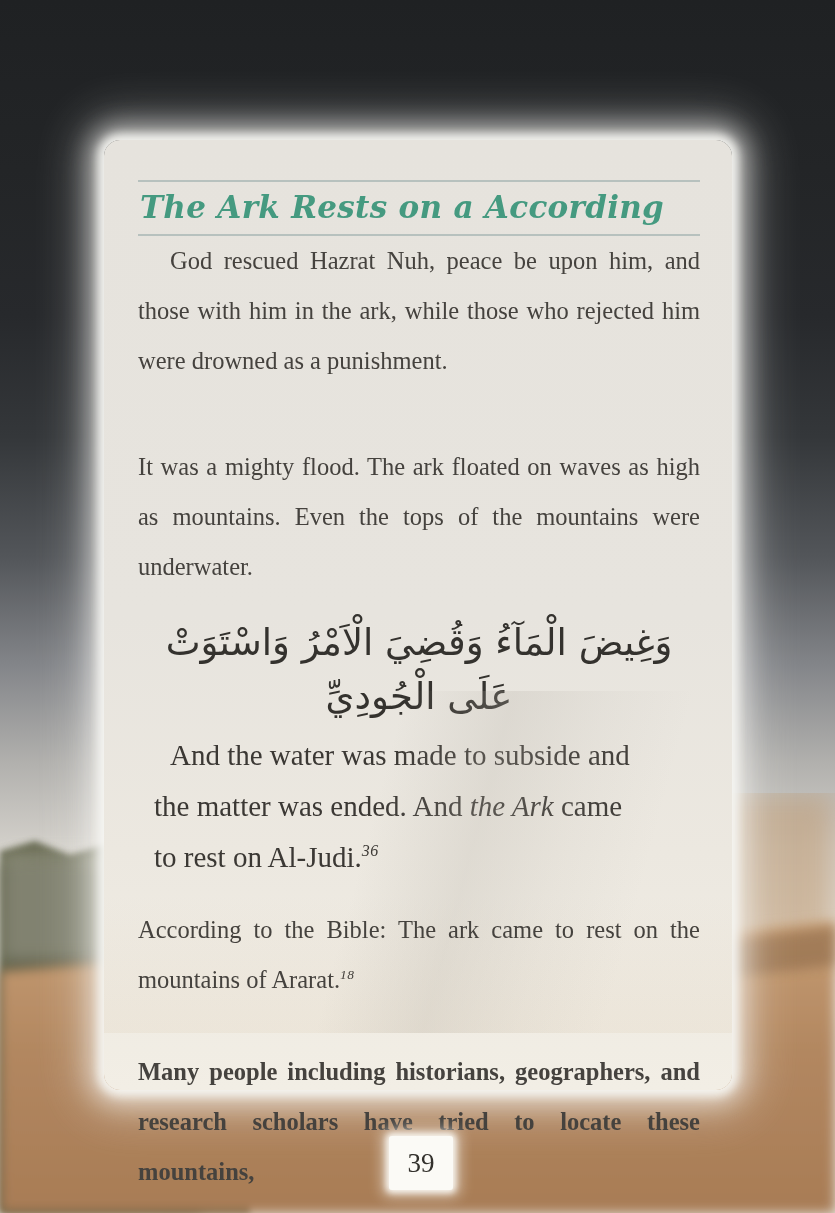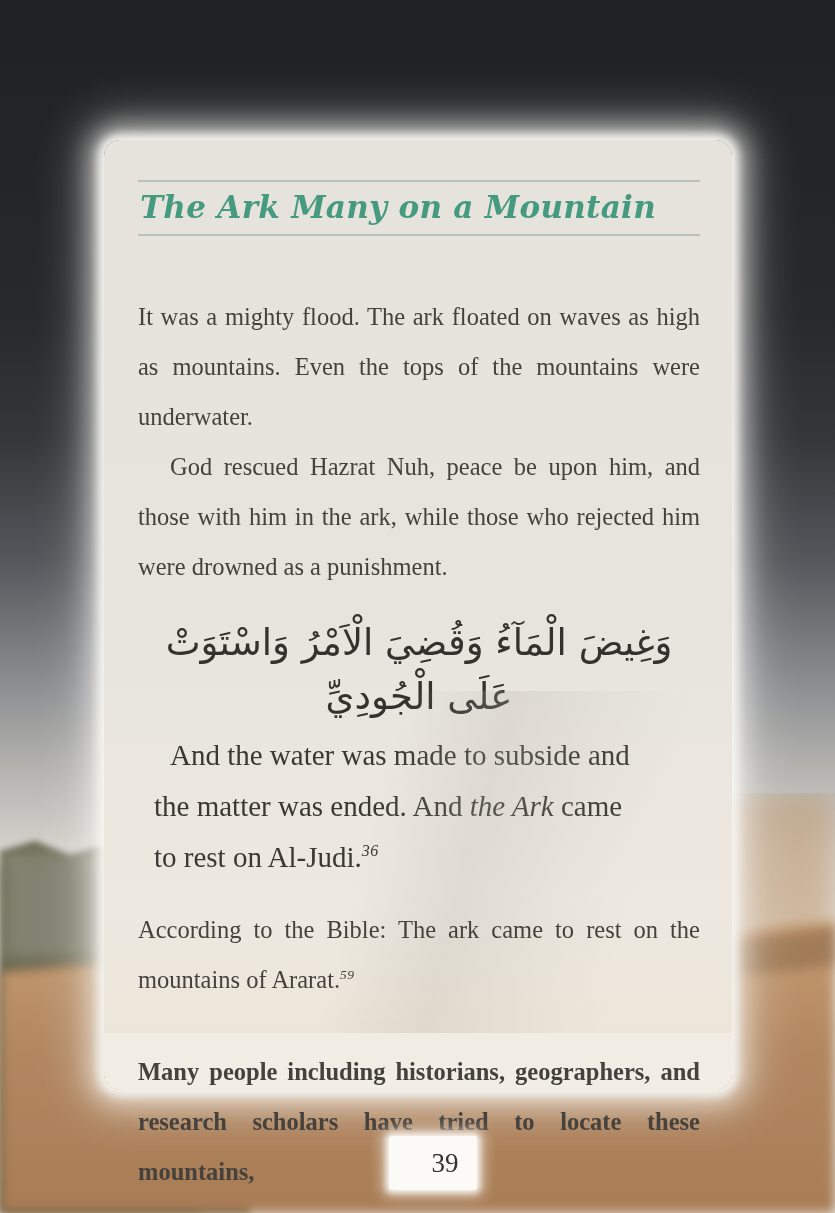--- a/index.html
+++ b/index.html
@@ -67,21 +67,21 @@
   sup.fn{
     font-size:0.55em;font-style:italic;vertical-align:super;
     line-height:0;letter-spacing:0.5px;
   }
   
   .page-number-box{
     position:absolute;left:389px;top:1136px;width:64px;height:54px;
     background:#fbfaf6;border-radius:3px;
     box-shadow:0 0 6px 3px rgba(251,250,246,0.95), 0 0 13px 8px rgba(251,250,246,0.45);
     display:flex;align-items:center;justify-content:center;
-    font-size:27px;color:#33312d;padding-left:24px;
+    font-size:27px;color:#33312d;
   }
 </style>
 </head>
 <body>
 
 <div class="sky"></div>
 
 <svg class="landscape" viewBox="0 0 835 420" aria-hidden="true">
   <defs>
     <linearGradient id="tanGrad" x1="0" y1="0" x2="0" y2="1">
@@ -113,33 +113,33 @@
 
   <path d="M0,178 C200,162 300,152 420,156 C560,161 700,142 835,128 L835,420 L0,420 Z" fill="url(#tanGrad)" filter="url(#b6)"></path>
 
   <polygon points="630,160 835,134 835,172 700,188" fill="#7d5c3e" opacity="0.45" filter="url(#b6)"></polygon>
 </svg>
 
 <div class="panel">
   <div class="ghost-mountain"></div>
 
   <hr class="rule">
-  <h1 class="chapter-title">The Ark Many on a Mountain</h1>
+  <h1 class="chapter-title">The Ark Rests on a According</h1>
   <hr class="rule">
 
+  <p class="body-text p2">God rescued Hazrat Nuh, peace be upon him, and those with him in the ark, while those who rejected him were drowned as a punishment.</p>
   <p class="body-text p1">It was a mighty flood. The ark floated on waves as high as mountains. Even the tops of the mountains were underwater.</p>
-  <p class="body-text p2">God rescued Hazrat Nuh, peace be upon him, and those with him in the ark, while those who rejected him were drowned as a punishment.</p>
 
   <div class="quote">
     <div class="arabic">وَغِيضَ الْمَآءُ وَقُضِيَ الْاَمْرُ وَاسْتَوَتْ عَلَى الْجُودِيِّ</div>
     <div class="translation">
       <div class="tline first"><span>And the water was made to subside and</span></div>
       <div class="tline"><span>the matter was ended. And </span><em>the Ark</em><span> came</span></div>
       <div class="tline"><span>to rest on Al-Judi.</span><sup class="fn">36</sup></div>
     </div>
   </div>
 
-  <p class="body-text p3"><span>According to the Bible: The ark came to rest on the mountains of Ararat.</span><sup class="fn">59</sup></p>
+  <p class="body-text p3"><span>According to the Bible: The ark came to rest on the mountains of Ararat.</span><sup class="fn">18</sup></p>
 
   <p class="body-text p4">Many people including historians, geographers, and research scholars have tried to locate these mountains,</p>
 </div>
 
 <div class="page-number-box">39</div>
 
 </body></html>

